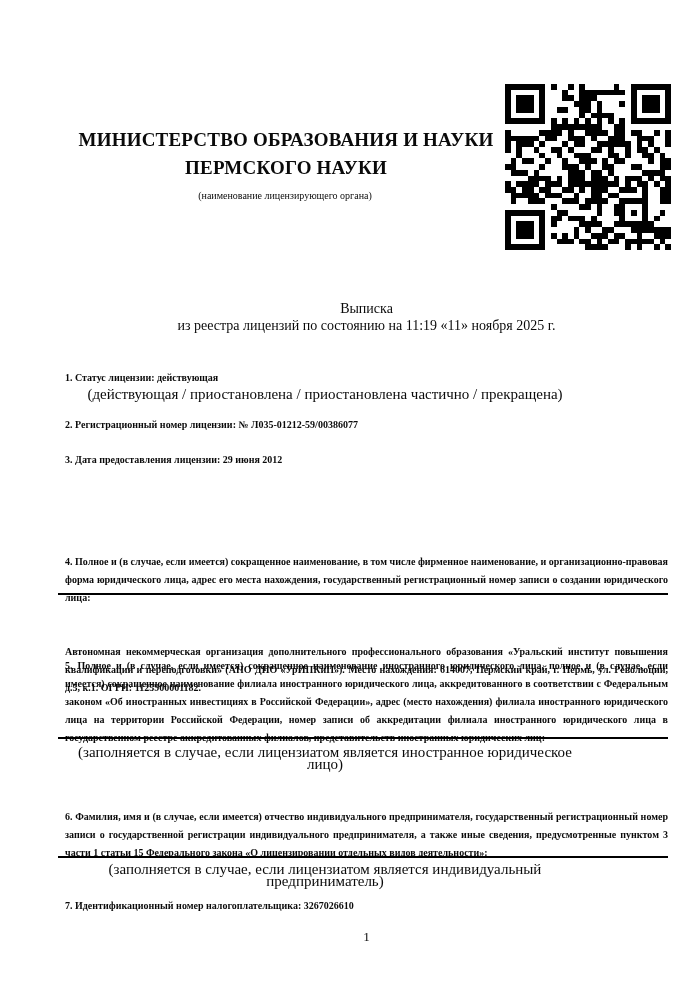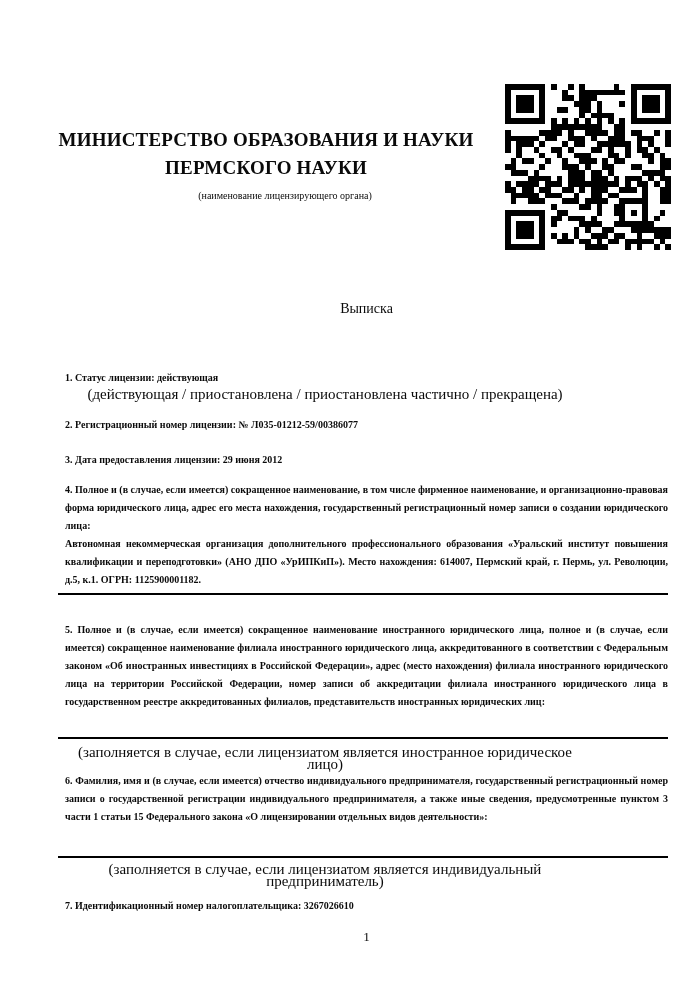--- a/index.html
+++ b/index.html
@@ -7,23 +7,23 @@
     position: relative;
     width: 700px;
     height: 989px;
     background: #ffffff;
     color: #0a0a0a;
     font-family: "Liberation Serif", "DejaVu Serif", serif;
     overflow: hidden;
   }
   .blk { position: absolute; left: 65px; width: 603px; font-size: 10px; line-height: 18px; font-weight: bold; }
   .single { text-align: left; }
-  .just { text-align: justify; text-align-last: left; }
+  .just { text-align: justify; text-align-last: left; margin-top: 36px; }
   .ministry-name {
-    position: absolute; left: 53px; top: 126px; width: 426px;
+    position: absolute; left: 73px; top: 126px; width: 426px;
     text-align: center; font-weight: bold; font-size: 19px; line-height: 28px;
     letter-spacing: 0.2px;
   }
   .ministry-caption {
     position: absolute; left: 72px; top: 189px; width: 426px;
     text-align: center; font-size: 10px; line-height: 13px;
   }
   .qr { position: absolute; left: 505px; top: 84px; width: 166px; height: 166px; }
   .doc-title { position: absolute; left: 65px; top: 300px; width: 603px; text-align: center; font-size: 14px; line-height: 17px; }
   .cap {
@@ -483,20 +483,21 @@
       <rect x="16" y="28" width="1" height="1" fill="#000000"></rect>
       <rect x="17" y="28" width="1" height="1" fill="#000000"></rect>
       <rect x="21" y="28" width="1" height="1" fill="#000000"></rect>
       <rect x="23" y="28" width="1" height="1" fill="#000000"></rect>
       <rect x="26" y="28" width="1" height="1" fill="#000000"></rect>
       <rect x="28" y="28" width="1" height="1" fill="#000000"></rect>
     </svg>
 
   <div class="doc-title">
     <span>Выписка</span><br>
+    <span>из реестра лицензий по состоянию на 11:19 «11» ноября 2025 г.</span>
   </div>
 
   <div class="blk single" style="top:369px">1. Статус лицензии: действующая</div>
   <div class="cap" style="top:388px">(действующая / приостановлена / приостановлена частично / прекращена)</div>
 
   <div class="blk single" style="top:416px">2. Регистрационный номер лицензии: № Л035-01212-59/00386077</div>
 
   <div class="blk single" style="top:451px">3. Дата предоставления лицензии: 29 июня 2012</div>
 
   <div class="blk just" style="top:481px">

